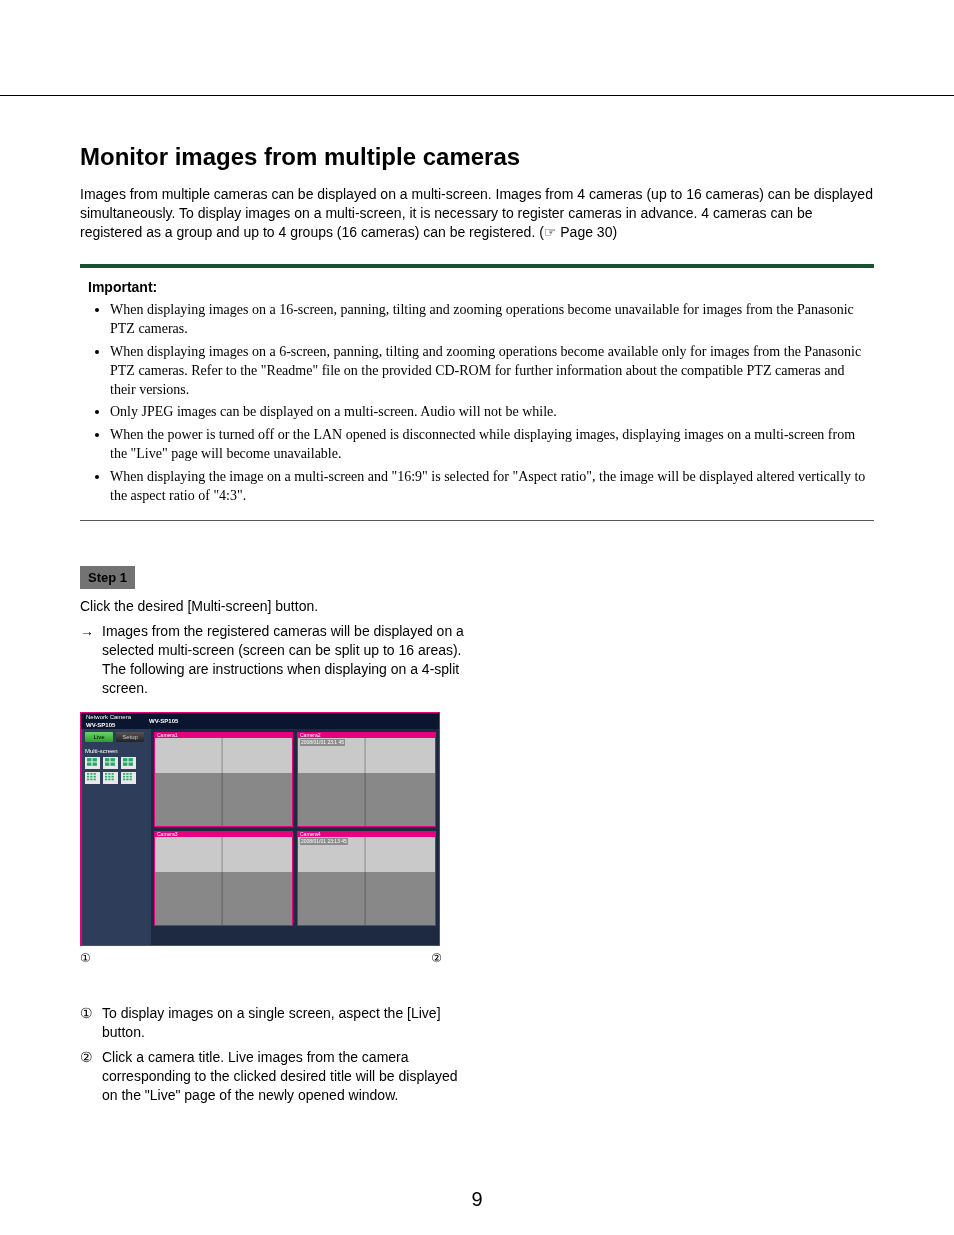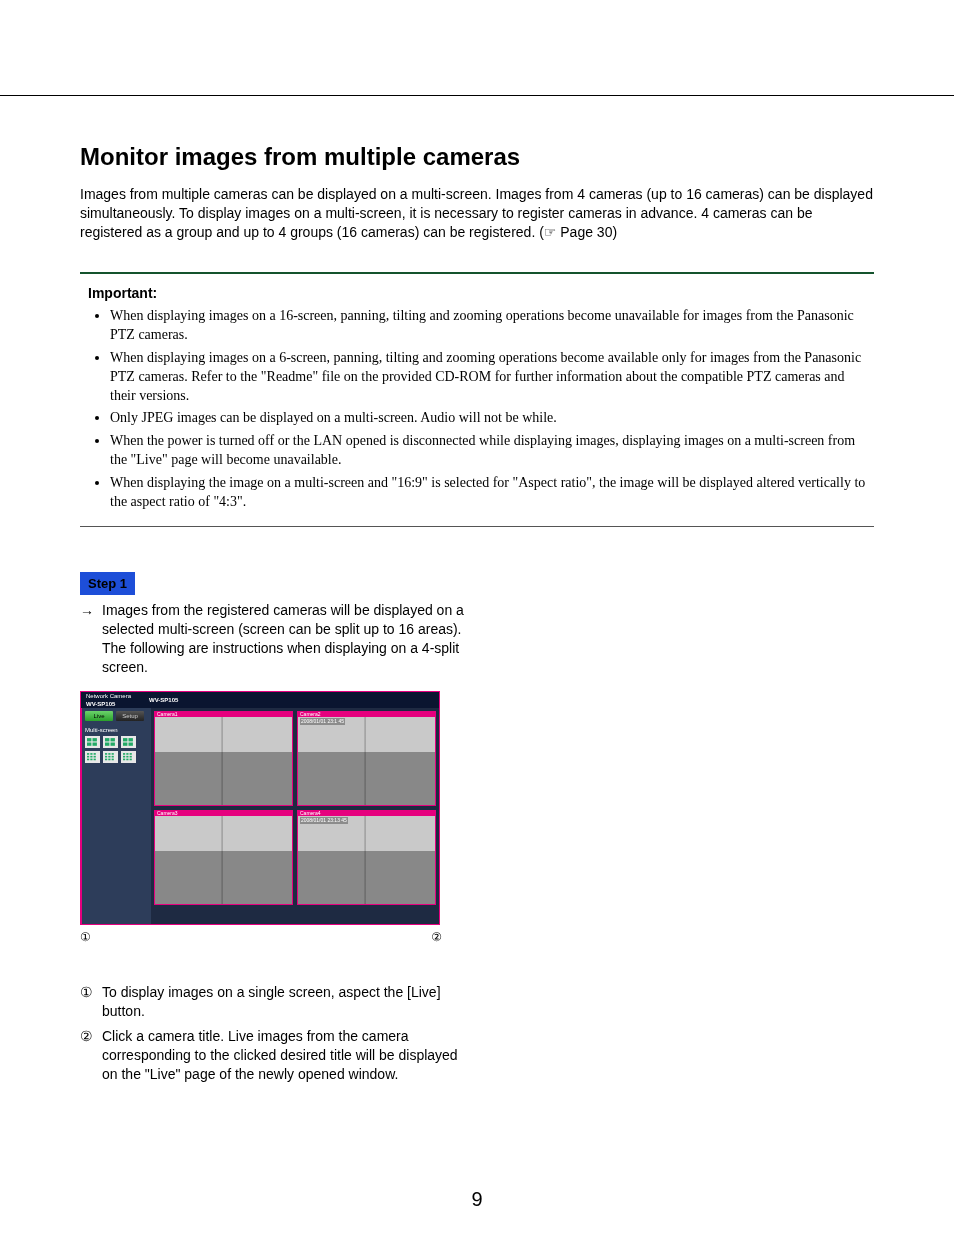--- a/index.html
+++ b/index.html
@@ -21,24 +21,24 @@
   .rule {
     border-top: 1px solid #000;
     margin: 0 -80px 45px -80px;
   }
   h1 {
     font-size: 24px;
     margin: 0 0 12px 0;
     font-weight: bold;
   }
   .intro {
-    margin: 0 0 30px 0;
+    margin: 0 0 22px 0;
   }
   .important-box {
-    border-top: 2px solid #14532d;
+    border-top: 4px solid #14532d;
     border-bottom: 1px solid #555;
     padding: 10px 8px 10px 8px;
   }
   .important-box .hdr {
     font-weight: bold;
     margin-bottom: 4px;
   }
   .important-box ul {
     margin: 0;
     padding-left: 22px;
@@ -46,21 +46,21 @@
   }
   .important-box li {
     margin-bottom: 4px;
   }
   .left-col {
     width: 395px;
     margin-top: 45px;
   }
   .step-label {
     display: inline-block;
-    background: #1d4ed8;
+    background: #737373;
     padding: 3px 8px;
     font-weight: bold;
     font-size: 13px;
   }
   .step-text {
     margin-top: 8px;
   }
   .arrow-item {
     display: flex;
     margin-top: 6px;
@@ -180,20 +180,21 @@
       <li>When displaying images on a 16-screen, panning, tilting and zooming operations become unavailable for images from the Panasonic PTZ cameras.</li>
       <li>When displaying images on a 6-screen, panning, tilting and zooming operations become available only for images from the Panasonic PTZ cameras. Refer to the "Readme" file on the provided CD-ROM for further information about the compatible PTZ cameras and their versions.</li>
       <li>Only JPEG images can be displayed on a multi-screen. Audio will not be while.</li>
       <li>When the power is turned off or the LAN opened is disconnected while displaying images, displaying images on a multi-screen from the "Live" page will become unavailable.</li>
       <li>When displaying the image on a multi-screen and "16:9" is selected for "Aspect ratio", the image will be displayed altered vertically to the aspect ratio of "4:3".</li>
     </ul>
   </div>
 
   <div class="left-col">
     <span class="step-label">Step 1</span>
+    <div class="step-text">Click the desired [Multi-screen] button.</div>
     <div class="arrow-item">
       <div class="arrow">→</div>
       <div class="txt">Images from the registered cameras will be displayed on a selected multi-screen (screen can be split up to 16 areas). The following are instructions when displaying on a 4-split screen.</div>
     </div>
 
     <div class="screenshot-wrap">
       <div class="screenshot">
         <div class="ss-header">
           <span><span>Network Camera</span><br><b>WV-SP105</b></span>
           <b>WV-SP105</b>

